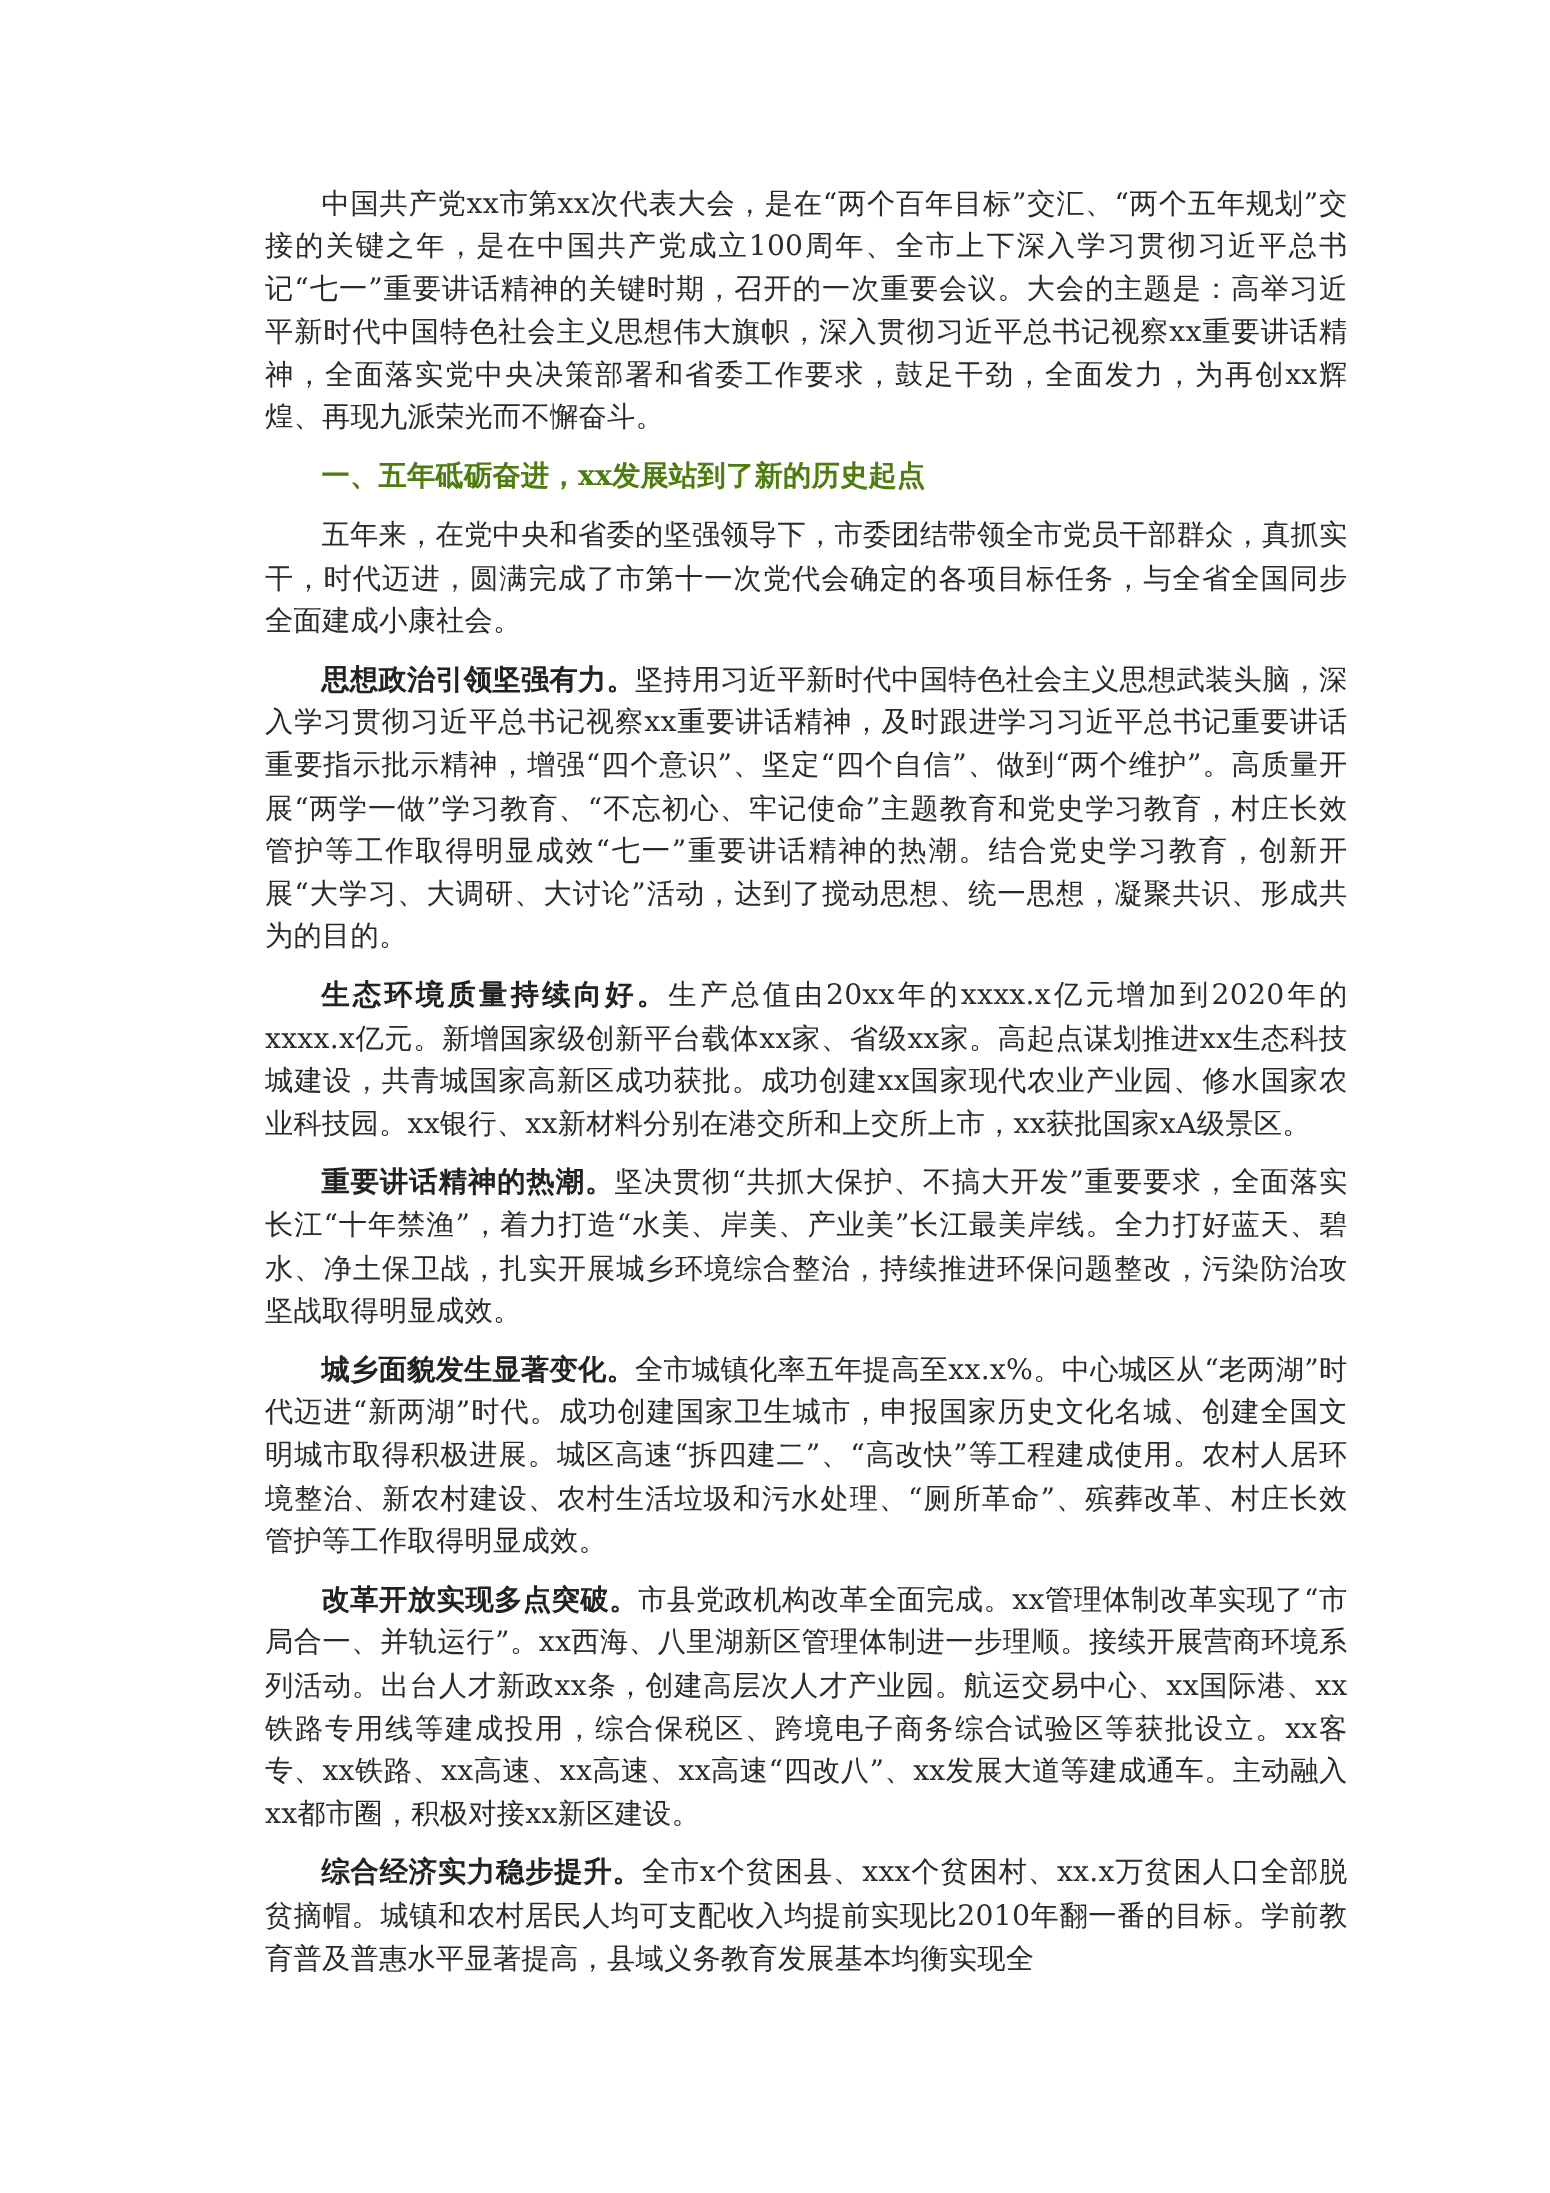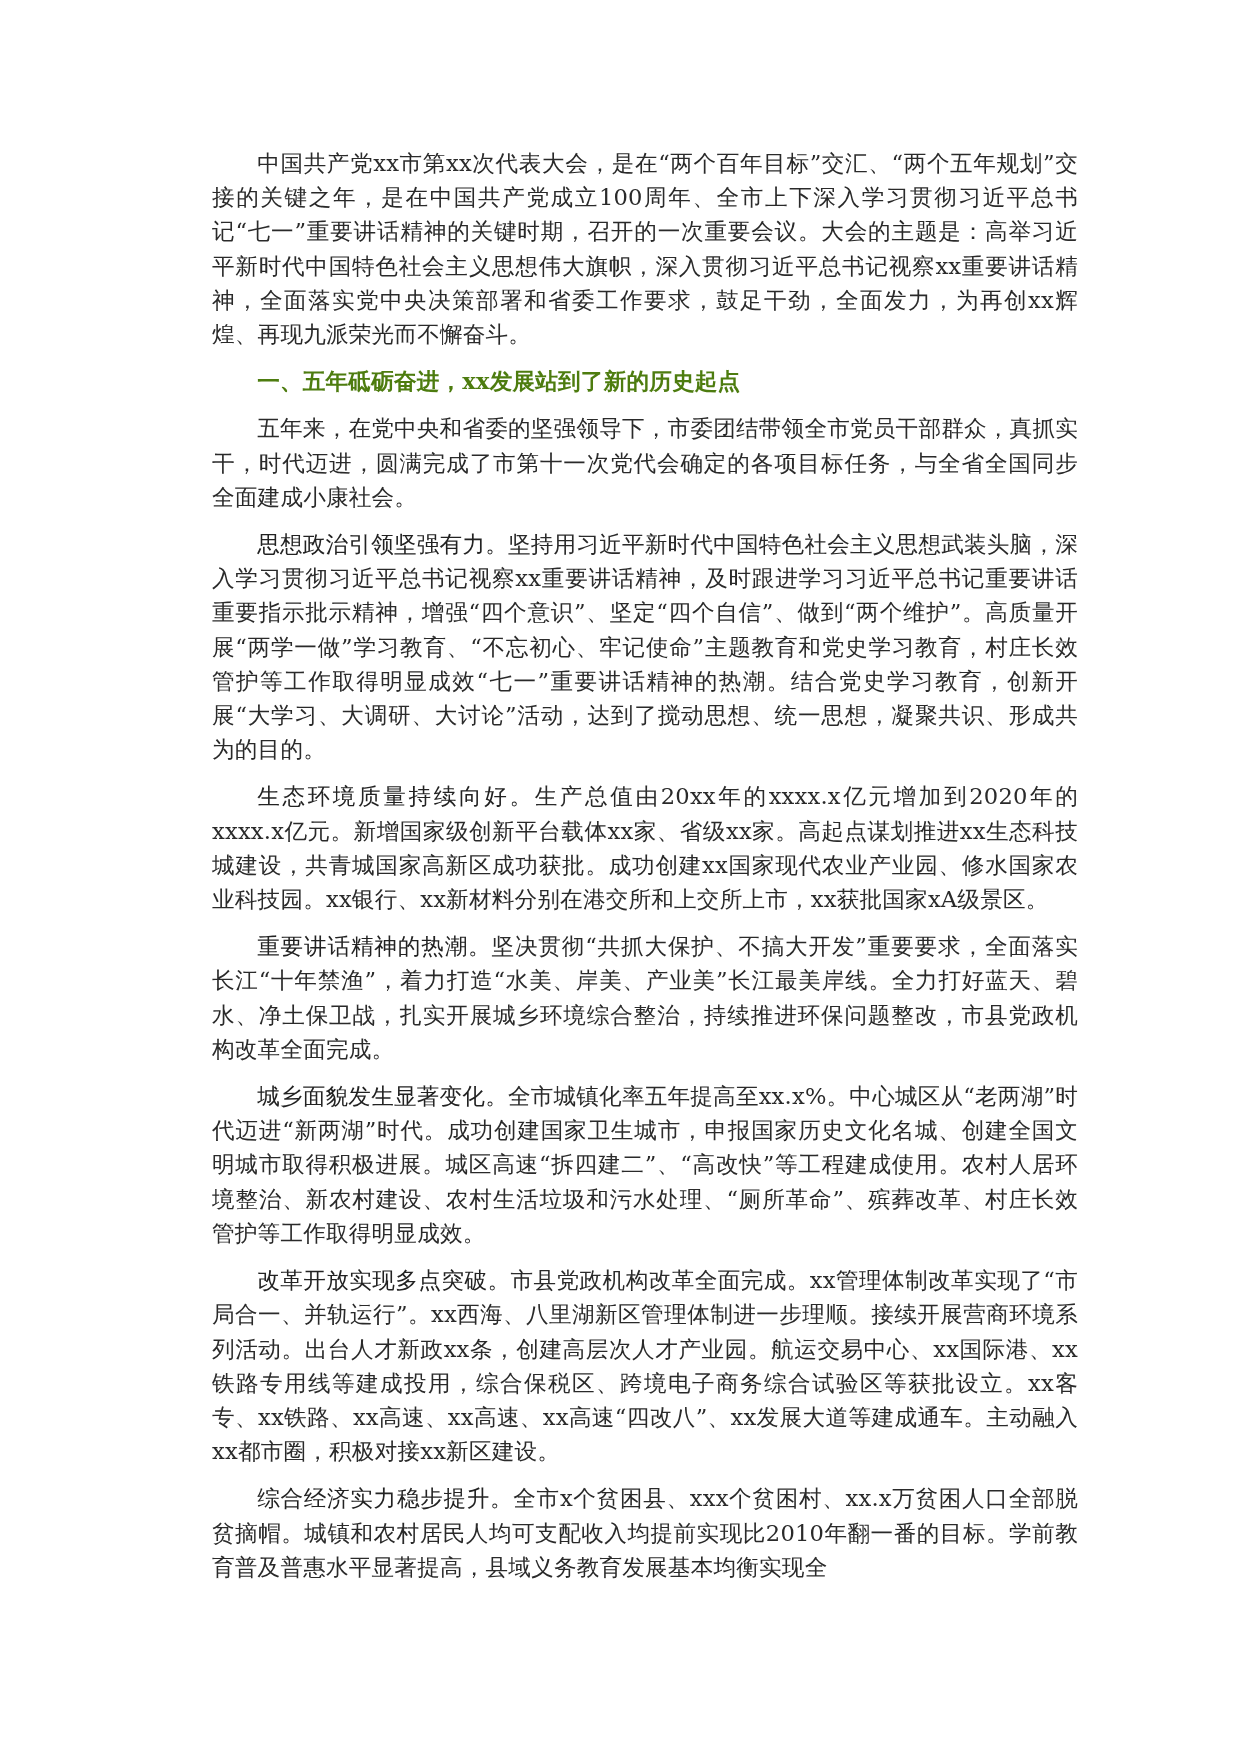--- a/index.html
+++ b/index.html
@@ -30,38 +30,38 @@
     text-indent: 2em;
     text-align: justify;
   }
   .heading {
     margin: 0 0 13px 0;
     text-indent: 2em;
     font-weight: bold;
     color: #4d7c0f;
   }
   .lead {
-    font-weight: normal;
+    font-weight: bold;
     color: #222;
   }
 </style>
 </head>
 <body>
 
 <div class="page">
   <p class="para">中国共产党xx市第xx次代表大会，是在“两个百年目标”交汇、“两个五年规划”交接的关键之年，是在中国共产党成立100周年、全市上下深入学习贯彻习近平总书记“七一”重要讲话精神的关键时期，召开的一次重要会议。大会的主题是：高举习近平新时代中国特色社会主义思想伟大旗帜，深入贯彻习近平总书记视察xx重要讲话精神，全面落实党中央决策部署和省委工作要求，鼓足干劲，全面发力，为再创xx辉煌、再现九派荣光而不懈奋斗。</p>
 
   <p class="heading">一、五年砥砺奋进，xx发展站到了新的历史起点</p>
 
   <p class="para">五年来，在党中央和省委的坚强领导下，市委团结带领全市党员干部群众，真抓实干，时代迈进，圆满完成了市第十一次党代会确定的各项目标任务，与全省全国同步全面建成小康社会。</p>
 
   <p class="para"><span class="lead">思想政治引领坚强有力。</span><span>坚持用习近平新时代中国特色社会主义思想武装头脑，深入学习贯彻习近平总书记视察xx重要讲话精神，及时跟进学习习近平总书记重要讲话重要指示批示精神，增强“四个意识”、坚定“四个自信”、做到“两个维护”。高质量开展“两学一做”学习教育、“不忘初心、牢记使命”主题教育和党史学习教育，村庄长效管护等工作取得明显成效“七一”重要讲话精神的热潮。结合党史学习教育，创新开展“大学习、大调研、大讨论”活动，达到了搅动思想、统一思想，凝聚共识、形成共为的目的。</span></p>
 
   <p class="para"><span class="lead">生态环境质量持续向好。</span><span>生产总值由20xx年的xxxx.x亿元增加到2020年的xxxx.x亿元。新增国家级创新平台载体xx家、省级xx家。高起点谋划推进xx生态科技城建设，共青城国家高新区成功获批。成功创建xx国家现代农业产业园、修水国家农业科技园。xx银行、xx新材料分别在港交所和上交所上市，xx获批国家xA级景区。</span></p>
 
-  <p class="para"><span class="lead">重要讲话精神的热潮。</span><span>坚决贯彻“共抓大保护、不搞大开发”重要要求，全面落实长江“十年禁渔”，着力打造“水美、岸美、产业美”长江最美岸线。全力打好蓝天、碧水、净土保卫战，扎实开展城乡环境综合整治，持续推进环保问题整改，市县党政机构改革全面完成。</span></p>
+  <p class="para"><span class="lead">重要讲话精神的热潮。</span><span>坚决贯彻“共抓大保护、不搞大开发”重要要求，全面落实长江“十年禁渔”，着力打造“水美、岸美、产业美”长江最美岸线。全力打好蓝天、碧水、净土保卫战，扎实开展城乡环境综合整治，持续推进环保问题整改，污染防治攻坚战取得明显成效。</span></p>
 
   <p class="para"><span class="lead">城乡面貌发生显著变化。</span><span>全市城镇化率五年提高至xx.x%。中心城区从“老两湖”时代迈进“新两湖”时代。成功创建国家卫生城市，申报国家历史文化名城、创建全国文明城市取得积极进展。城区高速“拆四建二”、“高改快”等工程建成使用。农村人居环境整治、新农村建设、农村生活垃圾和污水处理、“厕所革命”、殡葬改革、村庄长效管护等工作取得明显成效。</span></p>
 
   <p class="para"><span class="lead">改革开放实现多点突破。</span><span>市县党政机构改革全面完成。xx管理体制改革实现了“市局合一、并轨运行”。xx西海、八里湖新区管理体制进一步理顺。接续开展营商环境系列活动。出台人才新政xx条，创建高层次人才产业园。航运交易中心、xx国际港、xx铁路专用线等建成投用，综合保税区、跨境电子商务综合试验区等获批设立。xx客专、xx铁路、xx高速、xx高速、xx高速“四改八”、xx发展大道等建成通车。主动融入xx都市圈，积极对接xx新区建设。</span></p>
 
   <p class="para"><span class="lead">综合经济实力稳步提升。</span><span>全市x个贫困县、xxx个贫困村、xx.x万贫困人口全部脱贫摘帽。城镇和农村居民人均可支配收入均提前实现比2010年翻一番的目标。学前教育普及普惠水平显著提高，县域义务教育发展基本均衡实现全</span></p>
 </div>
 
 </body></html>

